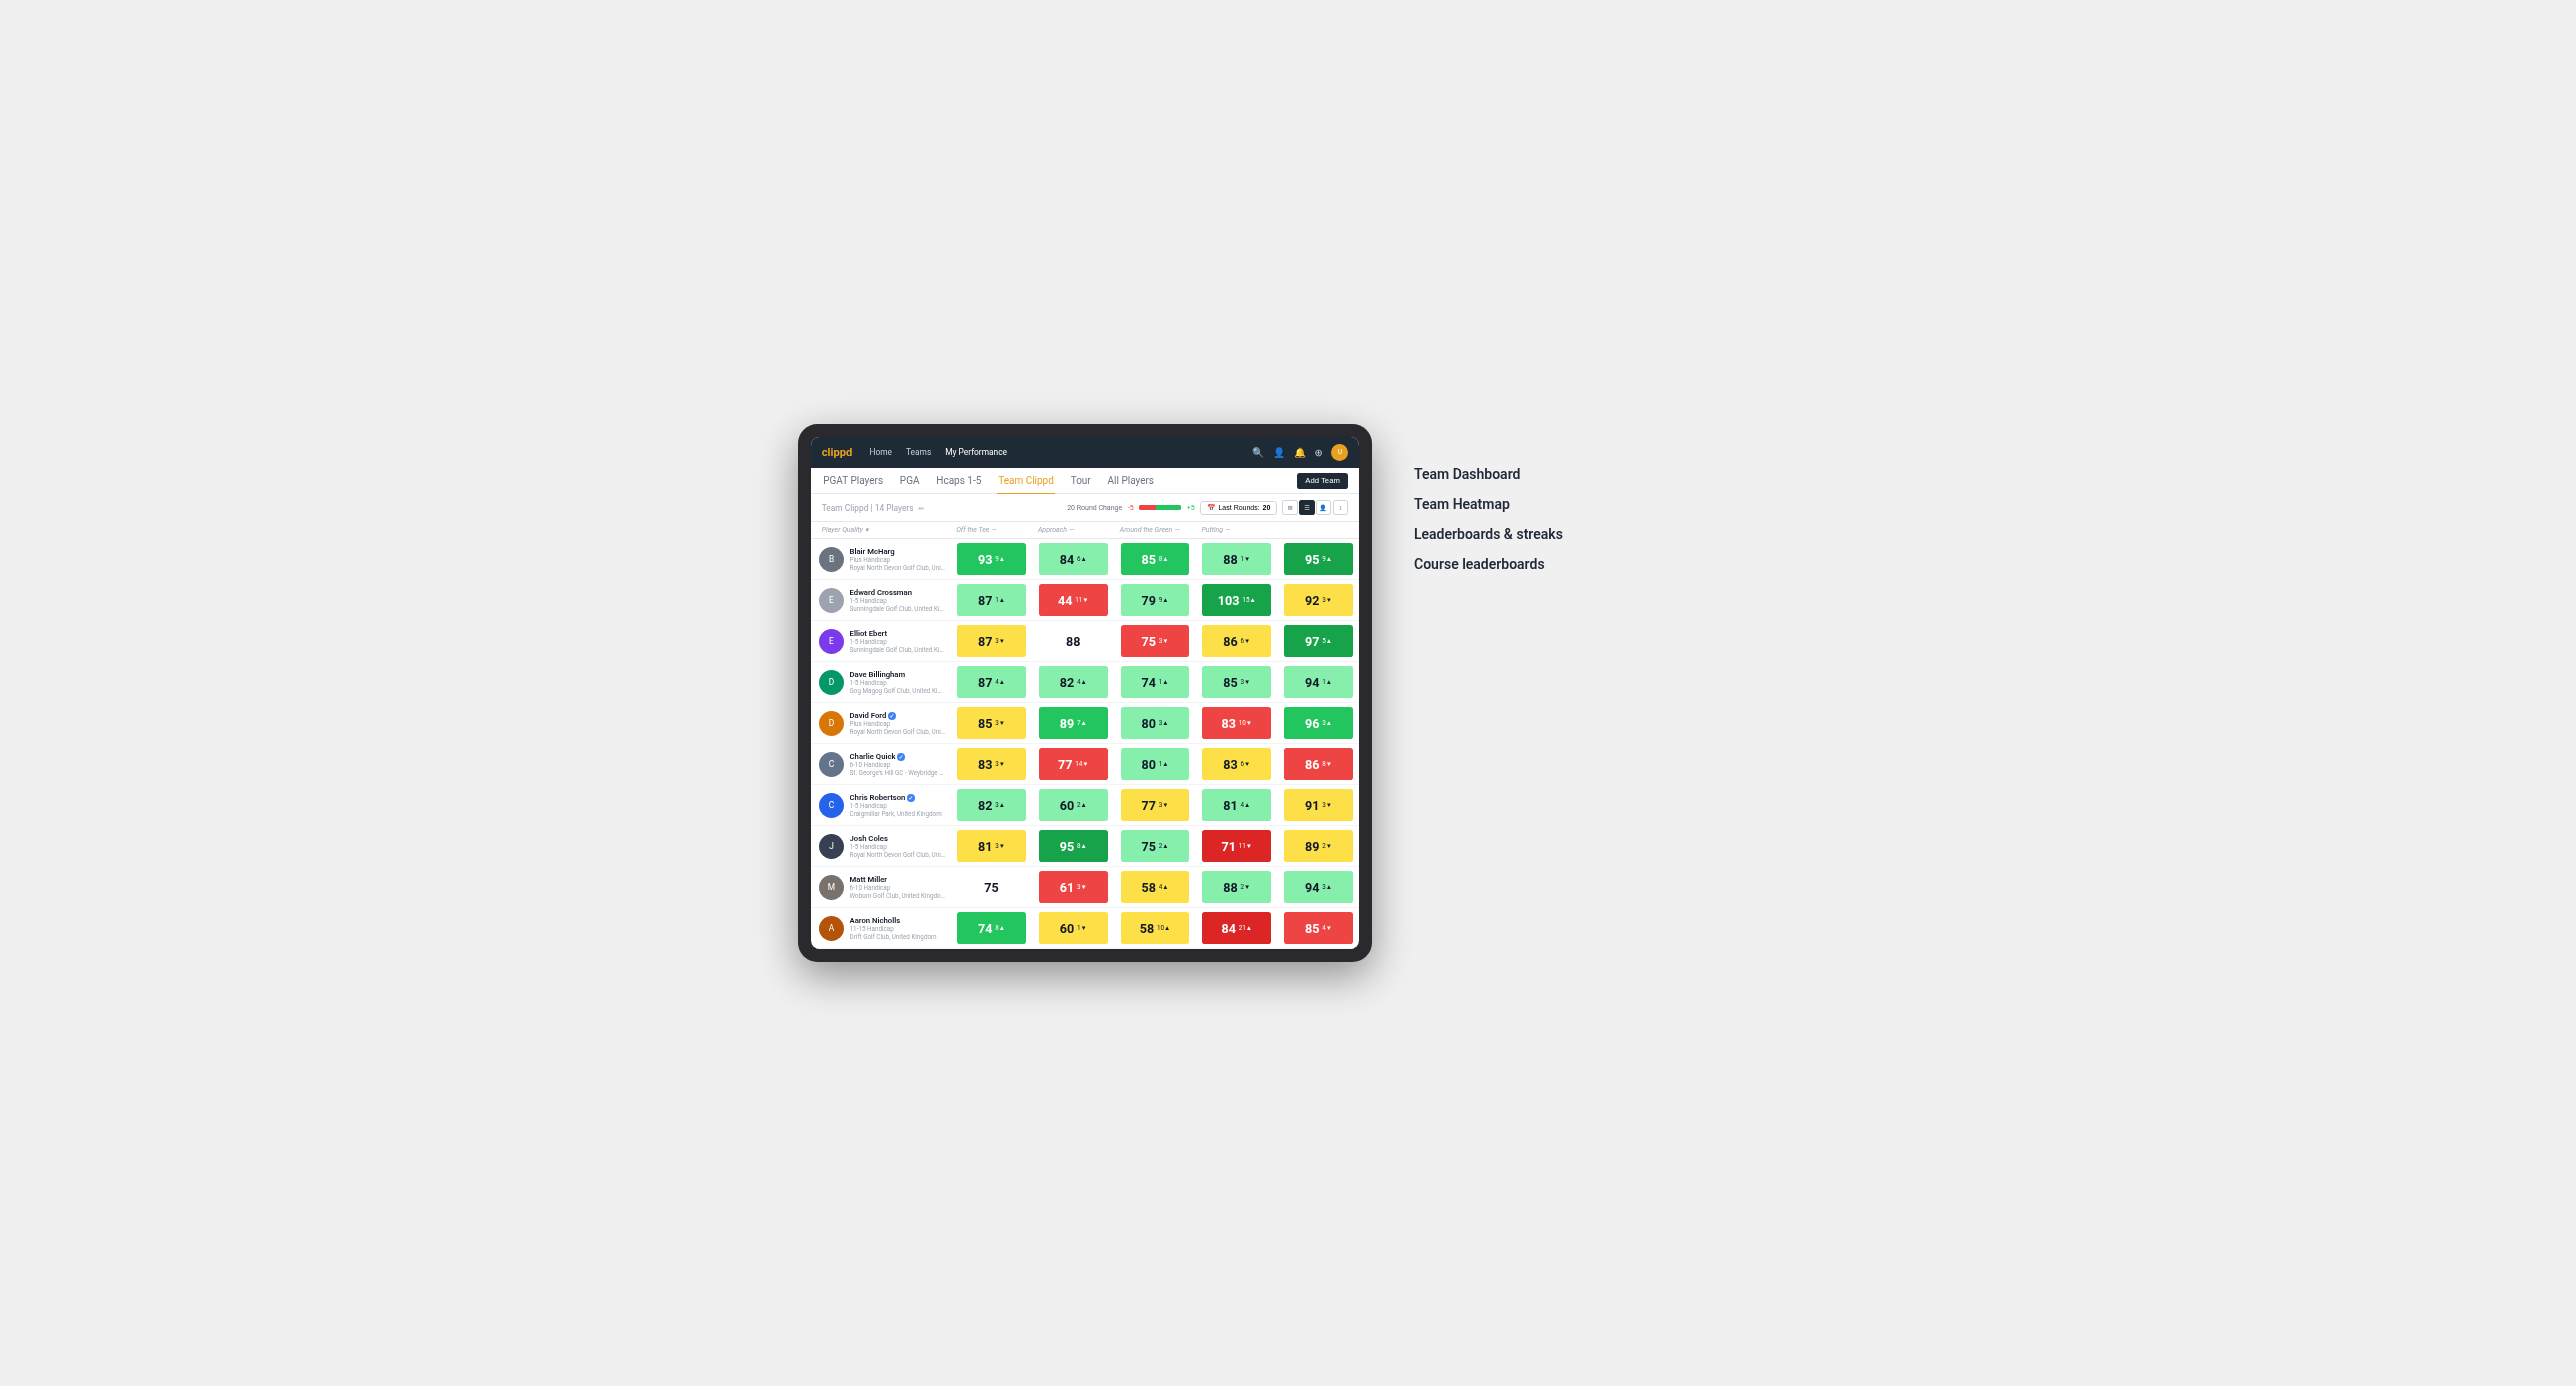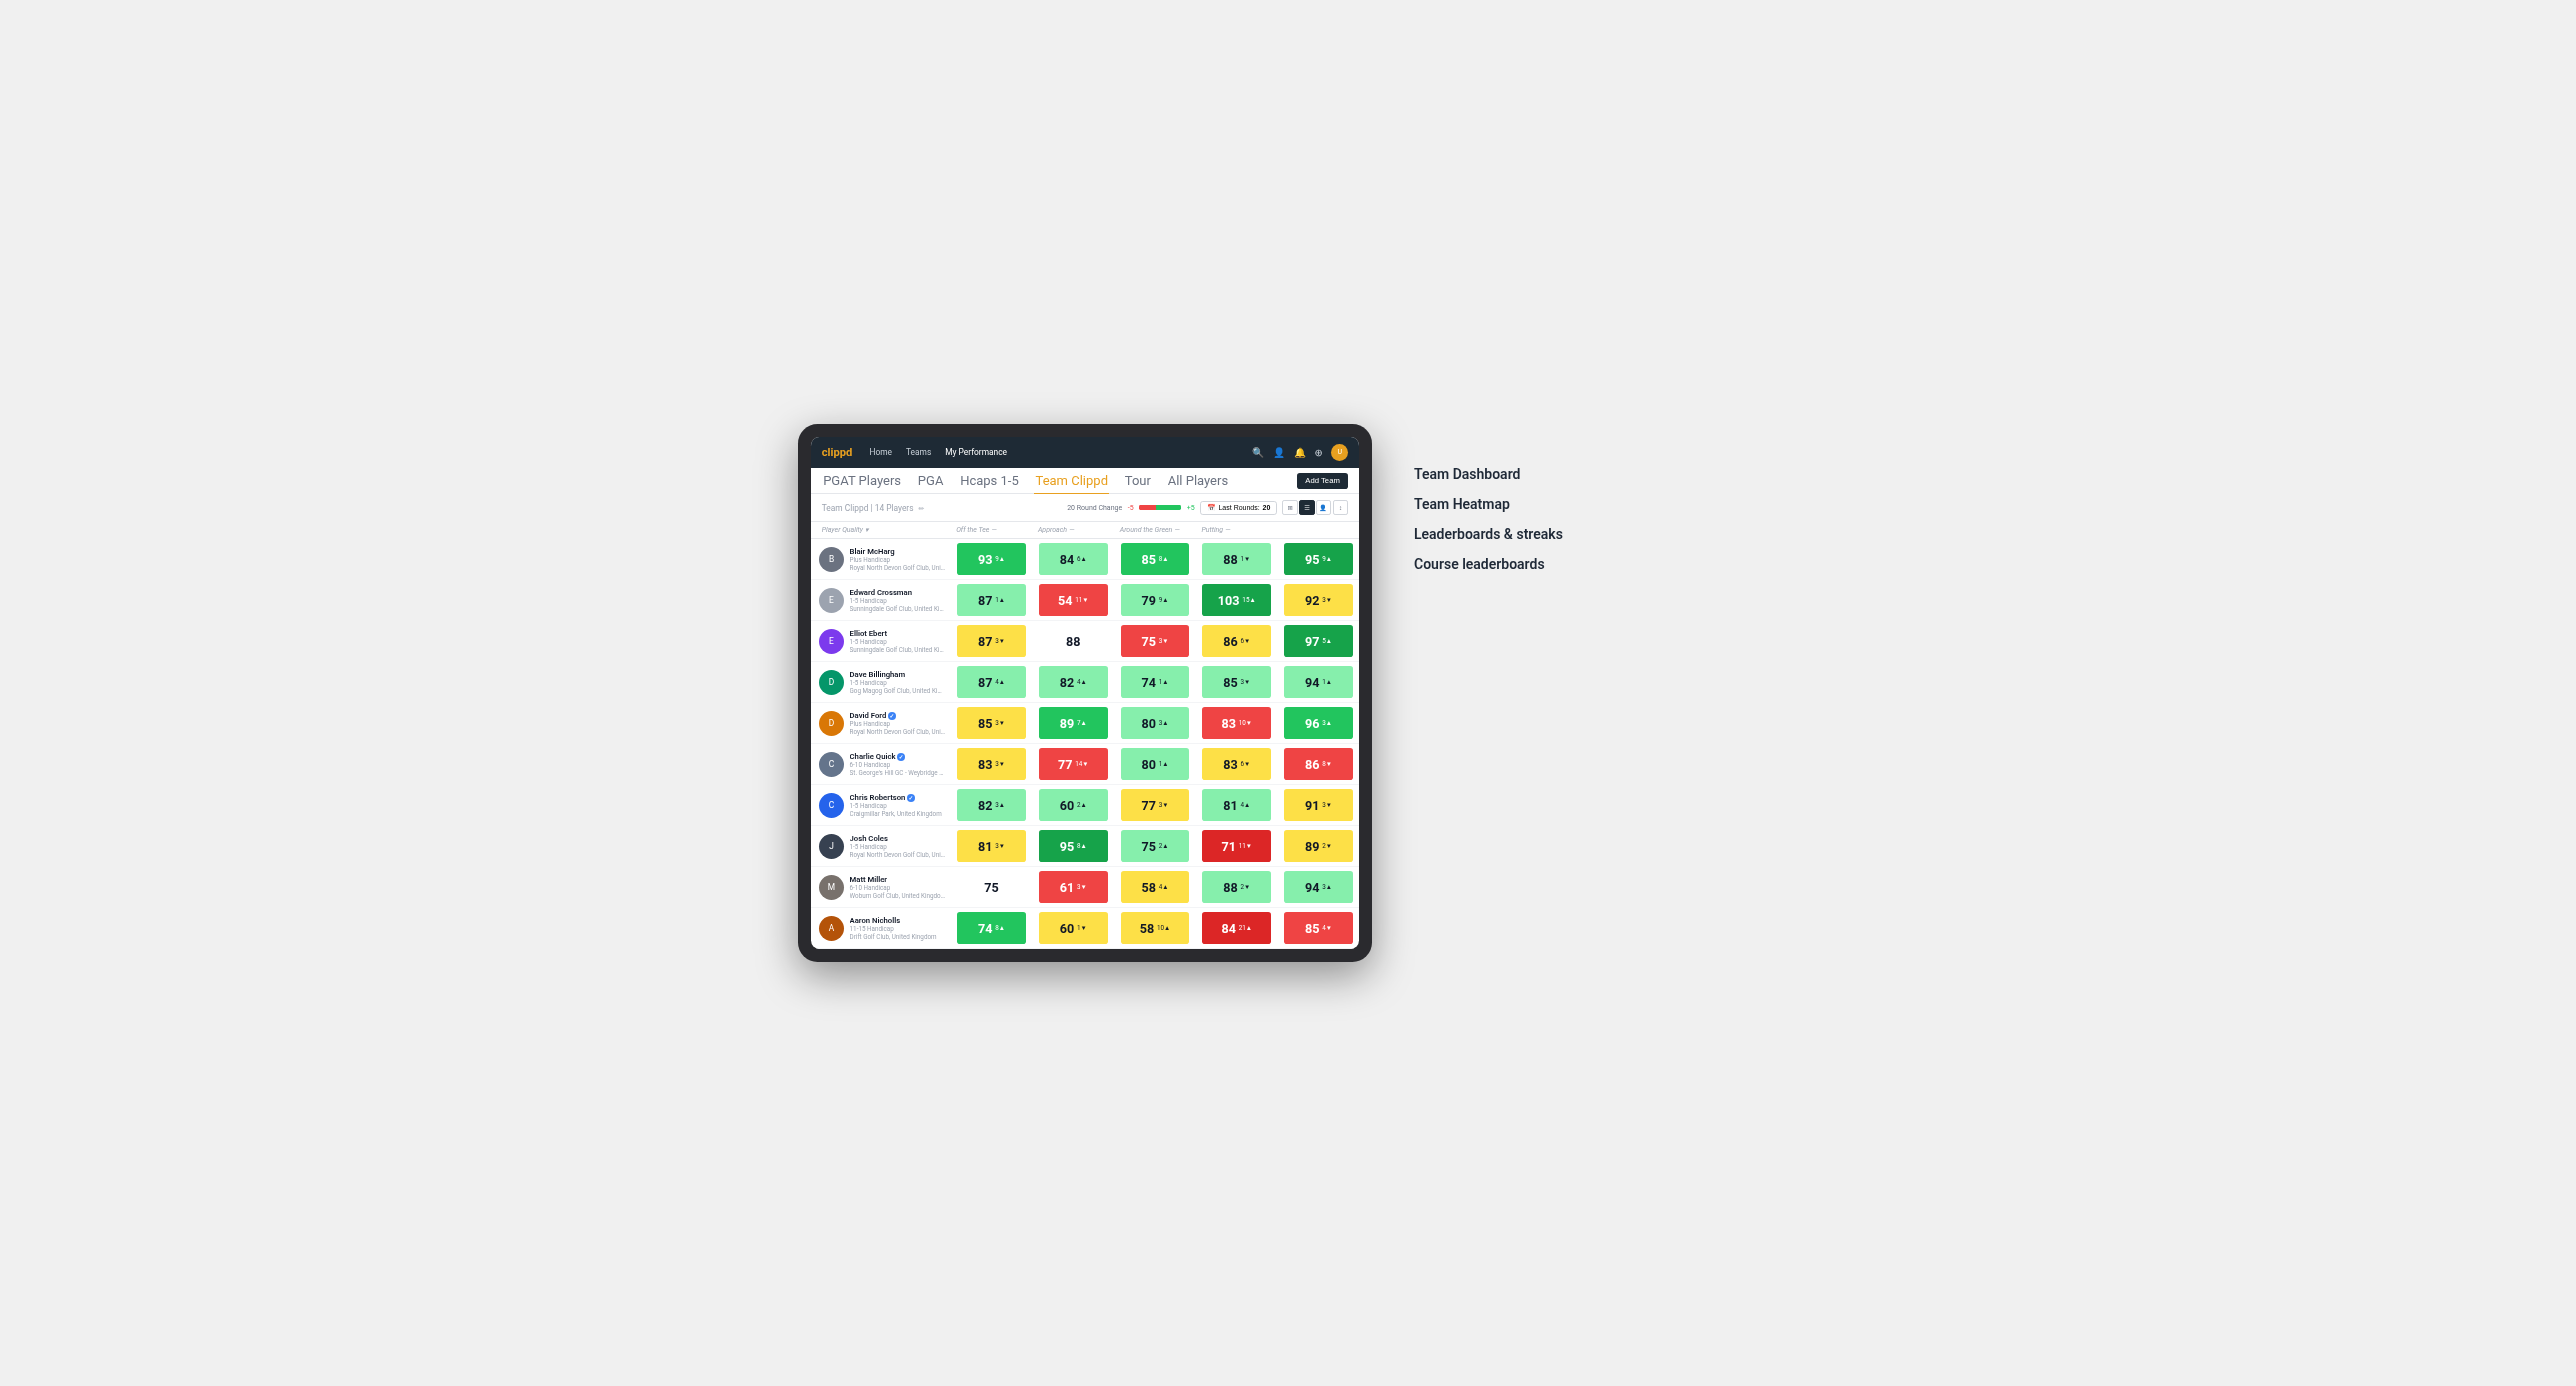--- a/index.html
+++ b/index.html
@@ -105,21 +105,21 @@
       height: 26.6px;
     }
 
     .sub-nav-links {
       display: flex;
       gap: 14px;
       flex: 1;
     }
 
     .sub-nav-link {
-      font-size: 13px;
+      font-size: 10px;
       color: #6b7280;
       cursor: pointer;
       padding: 0 1.4px;
       height: 26.6px;
       display: flex;
       align-items: center;
       border-bottom: 1.4px solid transparent;
     }
 
     .sub-nav-link.active {
@@ -535,21 +535,21 @@
               </div>
             </div>
             <div class="score-cell">
               <div class="score-box light-green">
                 <span style="font-size: 12.6px; font-weight: 700;">87</span>
                 <span class="score-change" style="font-size: 6.3px; line-height: 1;">1▲</span>
               </div>
             </div>
             <div class="score-cell">
               <div class="score-box red">
-                <span style="font-size: 12.6px; font-weight: 700;">54</span>
+                <span style="font-size: 12.6px; font-weight: 700;">44</span>
                 <span class="score-change" style="font-size: 6.3px; line-height: 1;">11▼</span>
               </div>
             </div>
             <div class="score-cell">
               <div class="score-box light-green">
                 <span style="font-size: 12.6px; font-weight: 700;">79</span>
                 <span class="score-change" style="font-size: 6.3px; line-height: 1;">9▲</span>
               </div>
             </div>
             <div class="score-cell">

